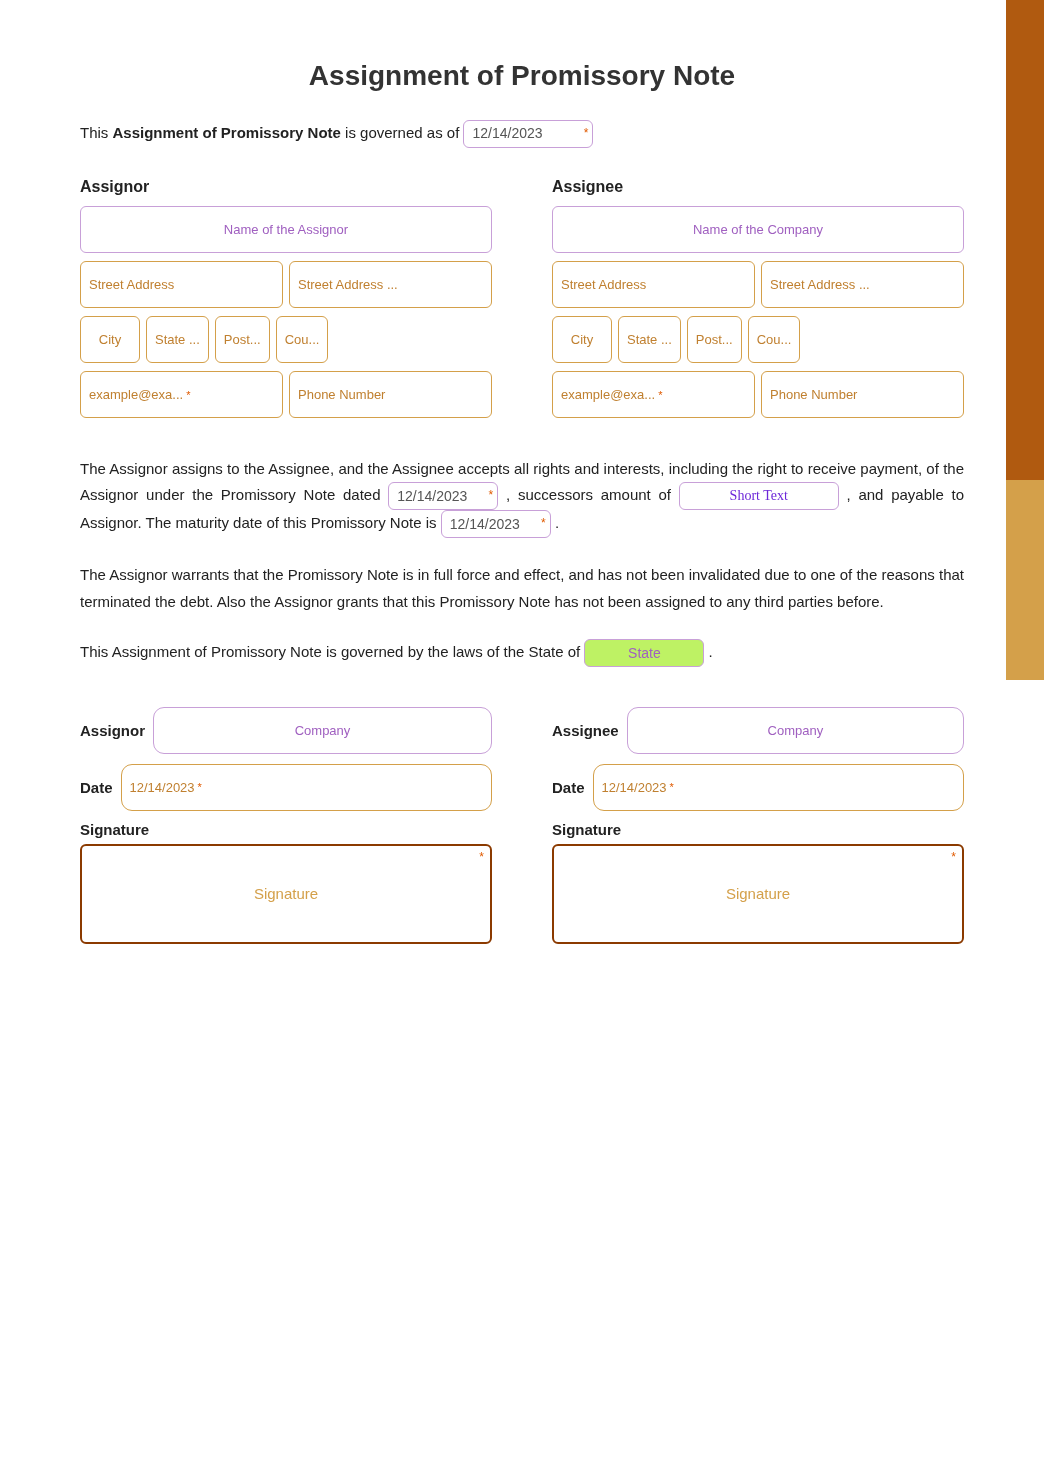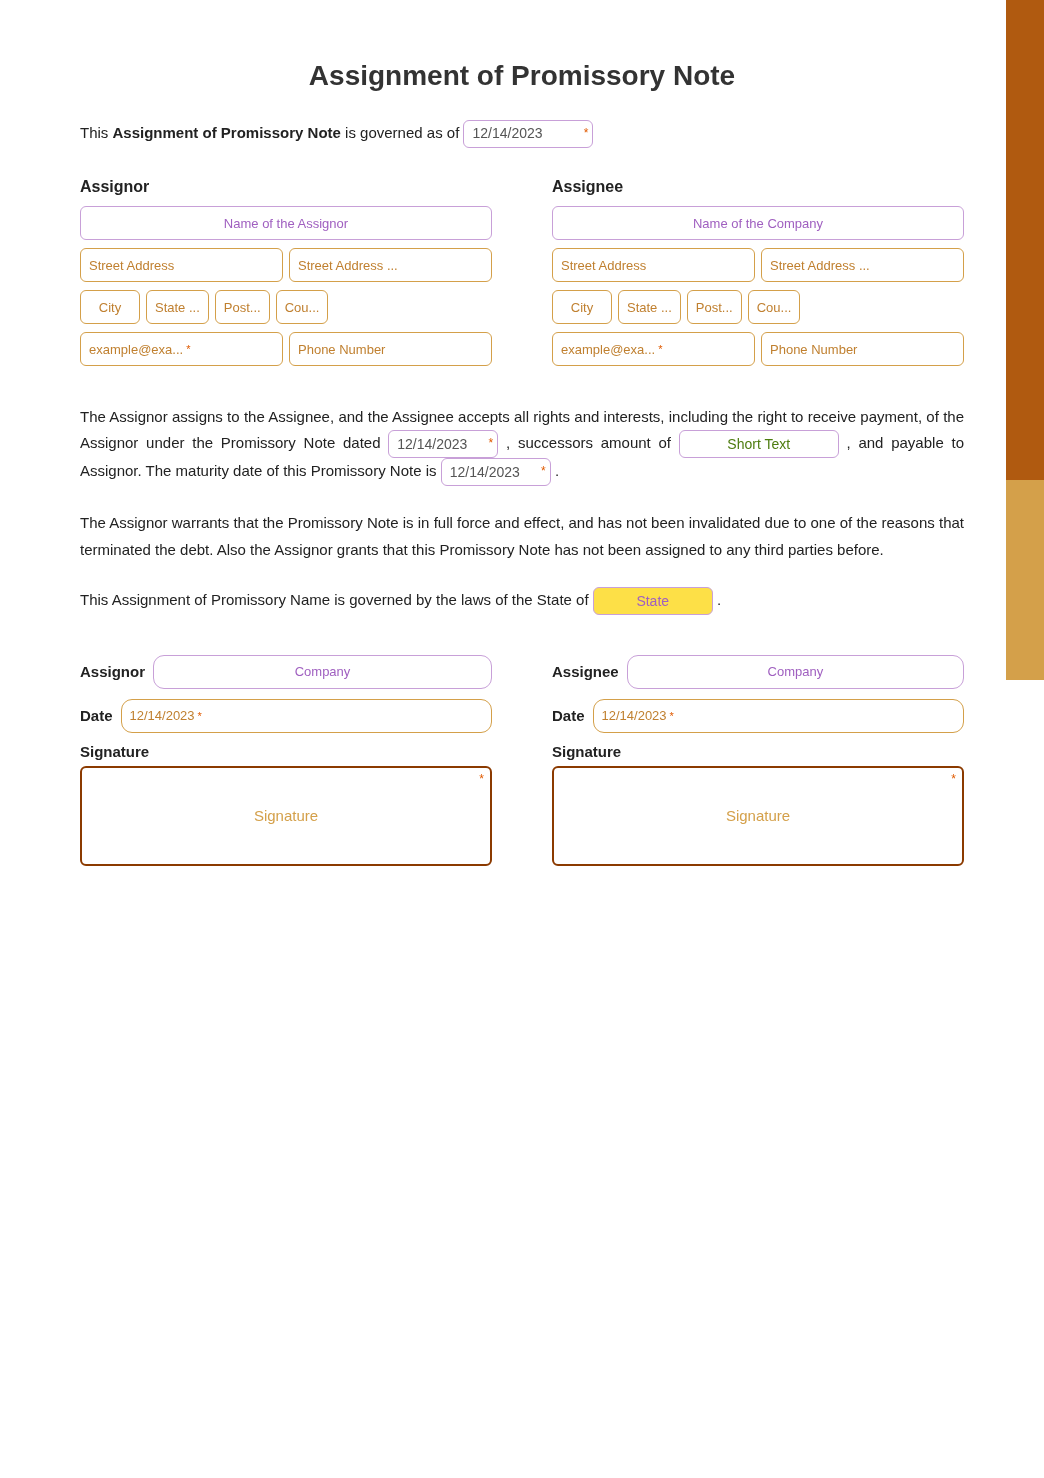--- a/index.html
+++ b/index.html
@@ -112,21 +112,21 @@
     .form-field {
       border: 1.5px solid #d4a04a;
       border-radius: 6px;
       padding: 4px 8px;
       font-size: 13px;
       color: #c08030;
       background: #fff;
       display: inline-flex;
       align-items: center;
       position: relative;
-      height: 34px;
+      height: 47px;
     }
     .form-field.small { min-width: 60px; justify-content: center; }
     .form-field.xsmall { min-width: 50px; }
 
     .form-field .req-star {
       color: #e05a00;
       font-size: 11px;
       margin-left: 3px;
     }
 
@@ -196,21 +196,21 @@
       font-size: 15px;
       margin-bottom: 4px;
     }
 
     .state-inline {
       display: inline-flex;
       align-items: center;
       border: 1.5px solid #c8a0d8;
       border-radius: 6px;
       padding: 2px 8px;
-      background: #fde047;
+      background: #bef264;
       font-size: 14px;
       color: #a060c0;
       min-width: 120px;
       height: 28px;
       vertical-align: middle;
       justify-content: center;
     }
 
     .governed-para {
       font-size: 15px;
@@ -333,36 +333,36 @@
 
     </div>
 
     <div class="body-text">
       <span>The Assignor assigns to the Assignee, and the Assignee accepts all rights and interests, including the right to receive payment, of the Assignor under the Promissory Note dated </span>
       <span class="inline-field" style="min-width:110px;">
         <span>12/14/2023</span>
         <span class="req-star">*</span>
       </span>
       <span>, successors amount of </span>
-      <span class="inline-field" style="min-width:160px; justify-content:center; border-color:#c8a0d8; color:#4d7c0f;">
+      <span class="inline-field" style="min-width:160px; justify-content:center; border-color:#c8a0d8; color:#6d28d9;font-family:Liberation Serif, serif;">
         <span>Short Text</span>
       </span>
       <span>, and payable to Assignor. The maturity date of this Promissory Note is </span>
       <span class="inline-field" style="min-width:110px;">
         <span>12/14/2023</span>
         <span class="req-star">*</span>
       </span>
       <span>.</span>
     </div>
 
     <div class="body-text">The Assignor warrants that the Promissory Note is in full force and effect, and has not been invalidated due to one of the reasons that terminated the debt. Also the Assignor grants that this Promissory Note has not been assigned to any third parties before.</div>
 
 
     <div class="governed-para">
-      <span>This Assignment of Promissory Name is governed by the laws of the State of </span>
+      <span>This Assignment of Promissory Note is governed by the laws of the State of </span>
       <span class="state-inline">
         <span>State</span>
       </span>
       <span>.</span>
     </div>
 
     <div class="sig-section">
 
       <div class="sig-col">
         <div class="sig-row">

